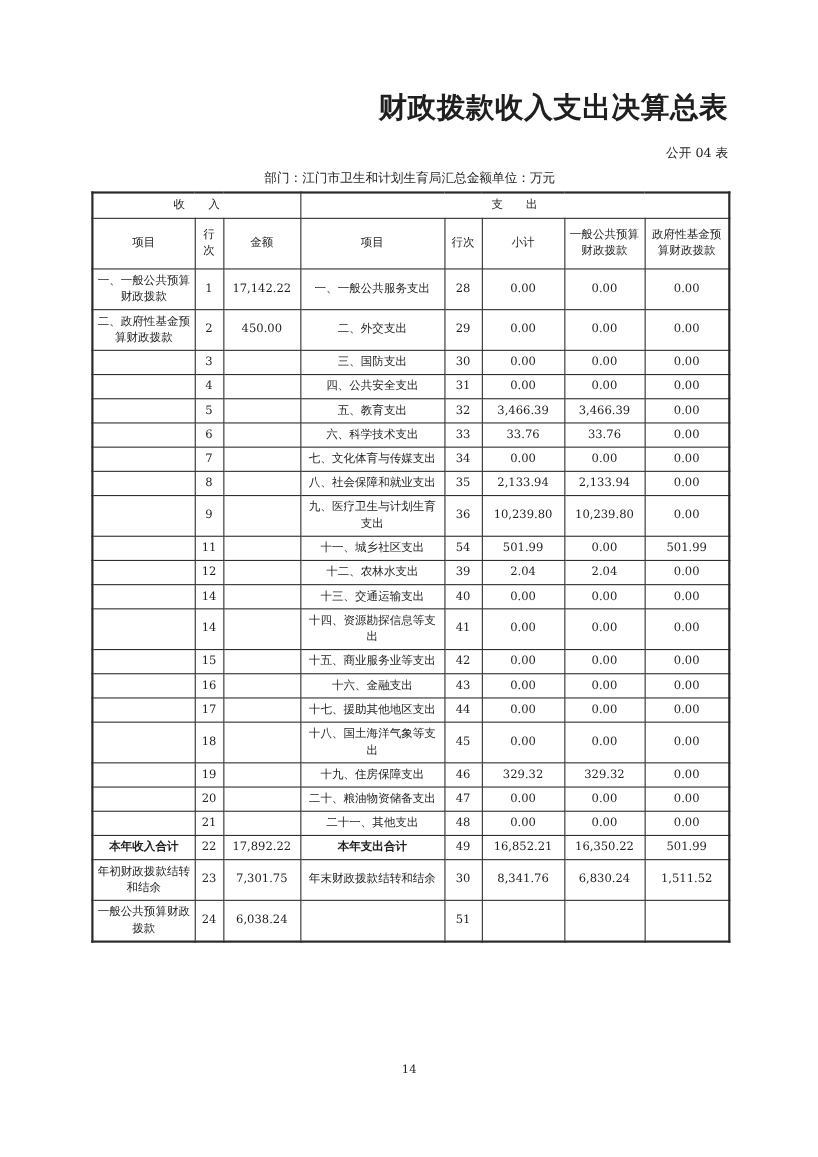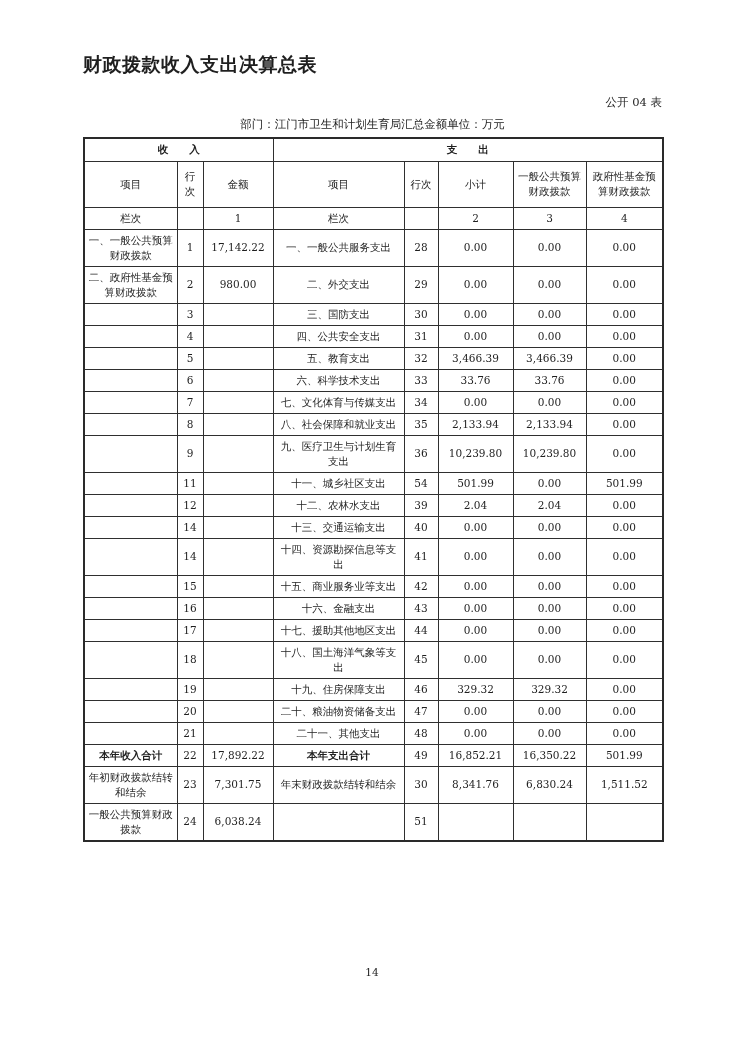--- a/index.html
+++ b/index.html
@@ -16,23 +16,23 @@
   }
 
   .content {
     position: absolute;
     left: 83px;
     width: 579px;
     top: 0;
   }
 
   .title {
-    margin-top: 52px;
-    text-align: left;
-    font-size: 19px;
+    margin-top: 80px;
+    text-align: right;
+    font-size: 26px;
     font-weight: bold;
     letter-spacing: 0.5px;
   }
 
   .doc-label {
     margin-top: 17px;
     text-align: right;
     font-size: 11.5px;
   }
 
@@ -56,21 +56,21 @@
     border: 1px solid #2f2f2f;
     text-align: center;
     vertical-align: middle;
     padding: 3px 3px;
     line-height: 15px;
     font-weight: normal;
     word-break: break-all;
     overflow: hidden;
   }
 
-  tr.section-row th { height: 23px; padding: 2px 3px; font-weight: bold; }
+  tr.section-row th { height: 23px; padding: 2px 3px; }
   tr.col-header-row th { height: 46px; }
   tr.index-row td { height: 22px; }
   tbody td { height: 22px; }
   tr.total-row td.c0, tr.total-row td.c3 { font-weight: bold; }
 
   .page-number {
     position: absolute;
     bottom: 74px;
     left: 0;
     width: 100%;
@@ -112,46 +112,36 @@
         <tr class="col-header-row">
           <th>项目</th>
           <th>行次</th>
           <th>金额</th>
           <th>项目</th>
           <th>行次</th>
           <th>小计</th>
           <th>一般公共预算财政拨款</th>
           <th>政府性基金预算财政拨款</th>
         </tr>
-        <tr class="index-row">
-          <td>栏次</td>
-          <td></td>
-          <td>1</td>
-          <td>栏次</td>
-          <td></td>
-          <td>2</td>
-          <td>3</td>
-          <td>4</td>
-        </tr>
       </thead>
       <tbody>
           <tr>
             <td class="c0">一、一般公共预算财政拨款</td>
             <td class="c1">1</td>
             <td class="c2">17,142.22</td>
             <td class="c3">一、一般公共服务支出</td>
             <td class="c4">28</td>
             <td class="c5">0.00</td>
             <td class="c6">0.00</td>
             <td class="c7">0.00</td>
           </tr>
           <tr>
             <td class="c0">二、政府性基金预算财政拨款</td>
             <td class="c1">2</td>
-            <td class="c2">980.00</td>
+            <td class="c2">450.00</td>
             <td class="c3">二、外交支出</td>
             <td class="c4">29</td>
             <td class="c5">0.00</td>
             <td class="c6">0.00</td>
             <td class="c7">0.00</td>
           </tr>
           <tr>
             <td class="c0"></td>
             <td class="c1">3</td>
             <td class="c2"></td>

